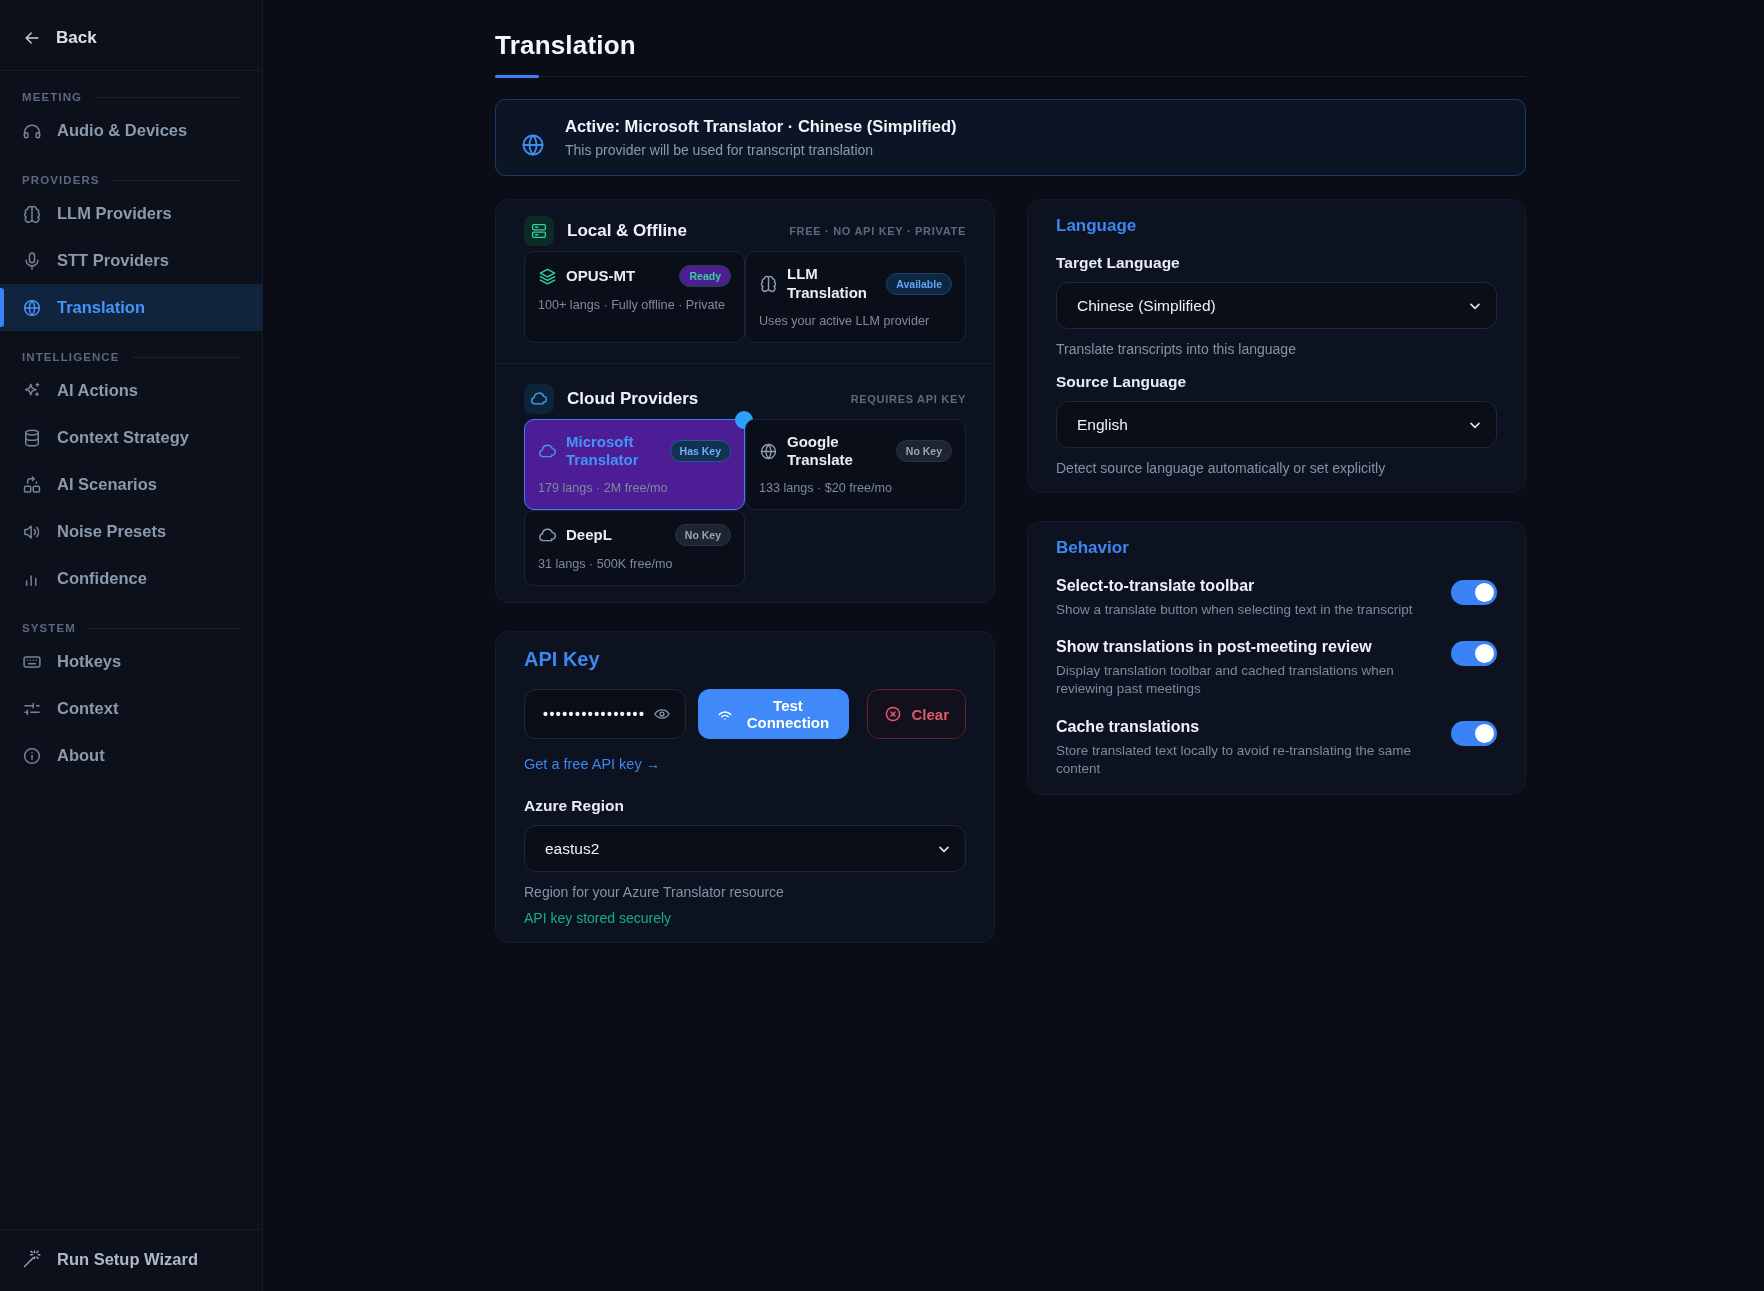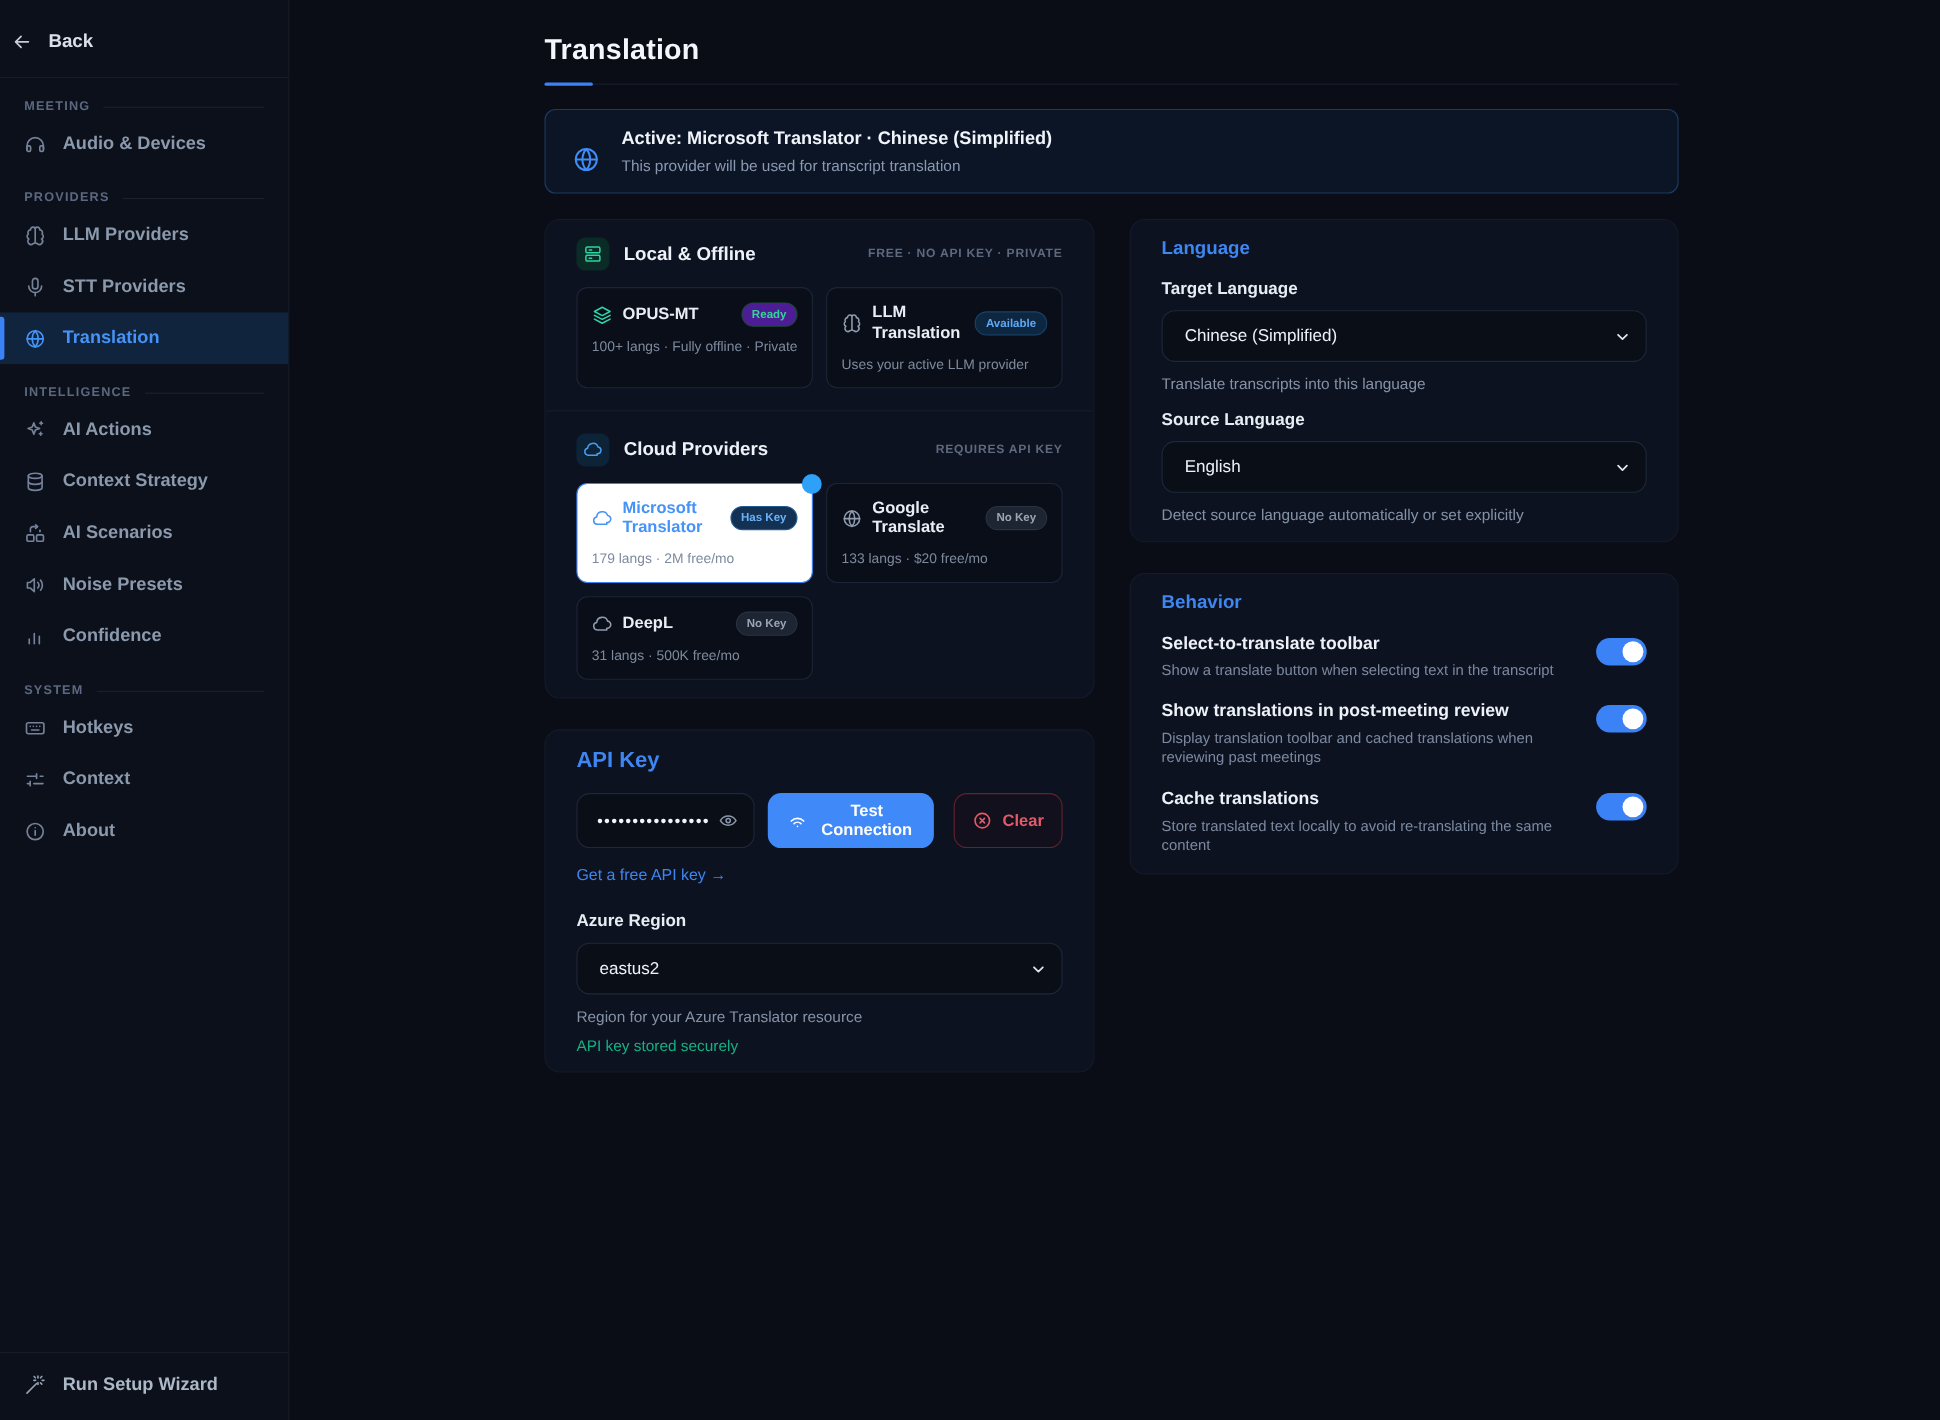--- a/index.html
+++ b/index.html
@@ -16,21 +16,21 @@
   
   .sidebar {
     width:263px; height:100%;
     background:#0c101a;
     border-right:1px solid #151c29;
     display:flex; flex-direction:column;
     flex:none;
   }
   .back-row {
     display:flex; align-items:center; gap:14px;
-    padding:28px 24px 22px 10px;
+    padding:28px 24px 22px 22px;
     color:#d9e0ea; font-size:17px; font-weight:700;
     cursor:pointer;
   }
   .back-row svg { color:#c4cdd9; }
   .sb-divider { height:1px; background:#151c29; }
   .sb-section-label {
     display:flex; align-items:center;
     margin:20px 22px 4px 22px;
     color:#5b6880; font-size:11.5px; font-weight:700; letter-spacing:1.1px;
   }
@@ -94,21 +94,21 @@
   .group-header { display:flex; align-items:center; gap:13px; }
   .icon-sq {
     width:30px; height:30px; border-radius:8px;
     display:flex; align-items:center; justify-content:center;
   }
   .icon-sq.green { background:#0b2b26; color:#2fd4a4; }
   .icon-sq.blue  { background:#0c2338; color:#43a0f5; }
   .group-title { font-size:17px; font-weight:700; color:#eef2f8; }
   .group-tag { margin-left:auto; font-size:11px; font-weight:700; color:#5d6a7d; letter-spacing:.7px; }
 
-  .cards-grid { display:grid; grid-template-columns:1fr 1fr; gap:12px; margin-top:15px; }
+  .cards-grid { display:grid; grid-template-columns:1fr 1fr; margin-top:5px; }
   .card {
     background:#0a0e18;
     border:1px solid #1c2536;
     border-radius:10px;
     padding:13px 13px 14px 13px;
     position:relative;
     cursor:pointer;
   }
   .card-top { display:flex; align-items:center; gap:9px; }
   .card-top svg { color:#8e9cb0; }
@@ -119,21 +119,21 @@
     white-space:nowrap; flex:none;
   }
   .badge.ready { color:#34d399; background:#4c1d95; border:1px solid #1d4a39; }
   .badge.available { color:#5ea7f7; background:#0d2740; border:1px solid #1c426b; }
   .badge.haskey { color:#6cb1f7; background:#123153; border:1px solid #235a92; }
   .badge.nokey { color:#9aa4b4; background:#1d2432; border:1px solid #2a3345; }
   .card-desc {
     margin-top:11px; font-size:12.6px; color:#7d8a9e;
     white-space:nowrap; overflow:hidden;
   }
-  .card.selected { border:1.5px solid #3b82f6; background:#ffffff; }
+  .card.selected { border:1.5px solid #3b82f6; background:#4c1d95; }
   .card.selected .card-name { color:#4693f8; }
   .card.selected .card-top svg { color:#4693f8; }
   .sel-dot {
     position:absolute; top:-9px; right:-9px;
     width:18px; height:18px; border-radius:50%;
     background:#2ea0f8;
   }
   .panel-divider { height:1px; background:#161e2d; margin:20px -28px; }
 
   

